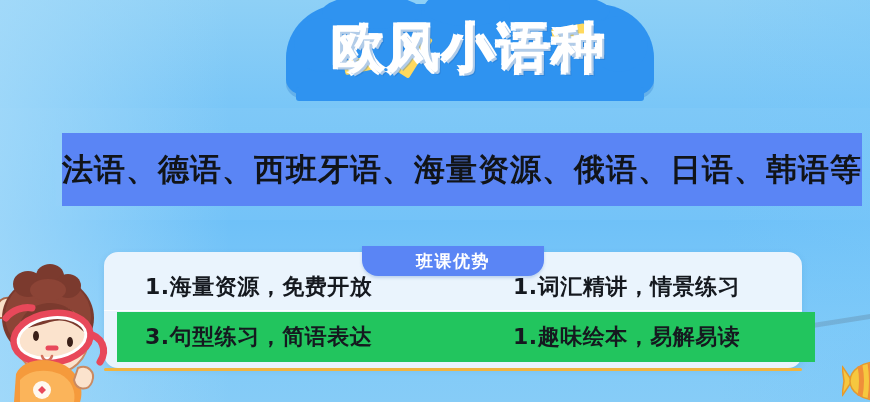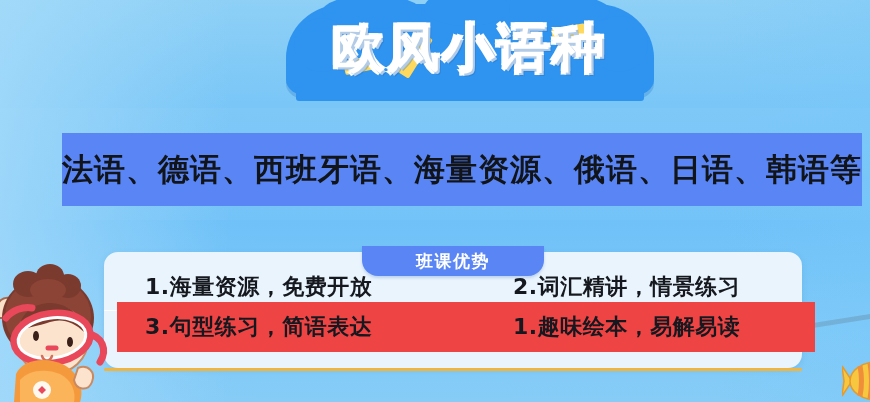--- a/index.html
+++ b/index.html
@@ -200,21 +200,21 @@
   .card-row {
     position: absolute;
     left: 0;
     width: 100%;
     height: 50px;
     display: flex;
     align-items: center;
     margin-left: 13px;
   }
   .row-1 { top: 10px; }
-  .row-2 { top: 50px; background: #ef4444; }
+  .row-2 { top: 60px; background: #22c55e; }
   .row-divider {
     position: absolute;
     left: 0; top: 58px;
     width: 100%; height: 1px;
     background: rgba(255,255,255,.9);
   }
   .card-item {
     color: #15191f;
     font-size: 22px;
     font-weight: 700;
@@ -311,21 +311,21 @@
     <span class="lang-text">法语、德语、西班牙语、海量资源、俄语、日语、韩语等</span>
   </div>
 
   <div class="ribbon">
     <span class="ribbon-text">班课优势</span>
   </div>
 
   <div class="card">
     <div class="card-row row-1">
       <span class="card-item col-a">1.海量资源，免费开放</span>
-      <span class="card-item col-b">2.词汇精讲，情景练习</span>
+      <span class="card-item col-b">1.词汇精讲，情景练习</span>
     </div>
     <div class="row-divider"></div>
     <div class="card-row row-2">
       <span class="card-item col-a">3.句型练习，简语表达</span>
       <span class="card-item col-b">1.趣味绘本，易解易读</span>
     </div>
     <div class="card-underline"></div>
   </div>
 
   <div class="mascot">

